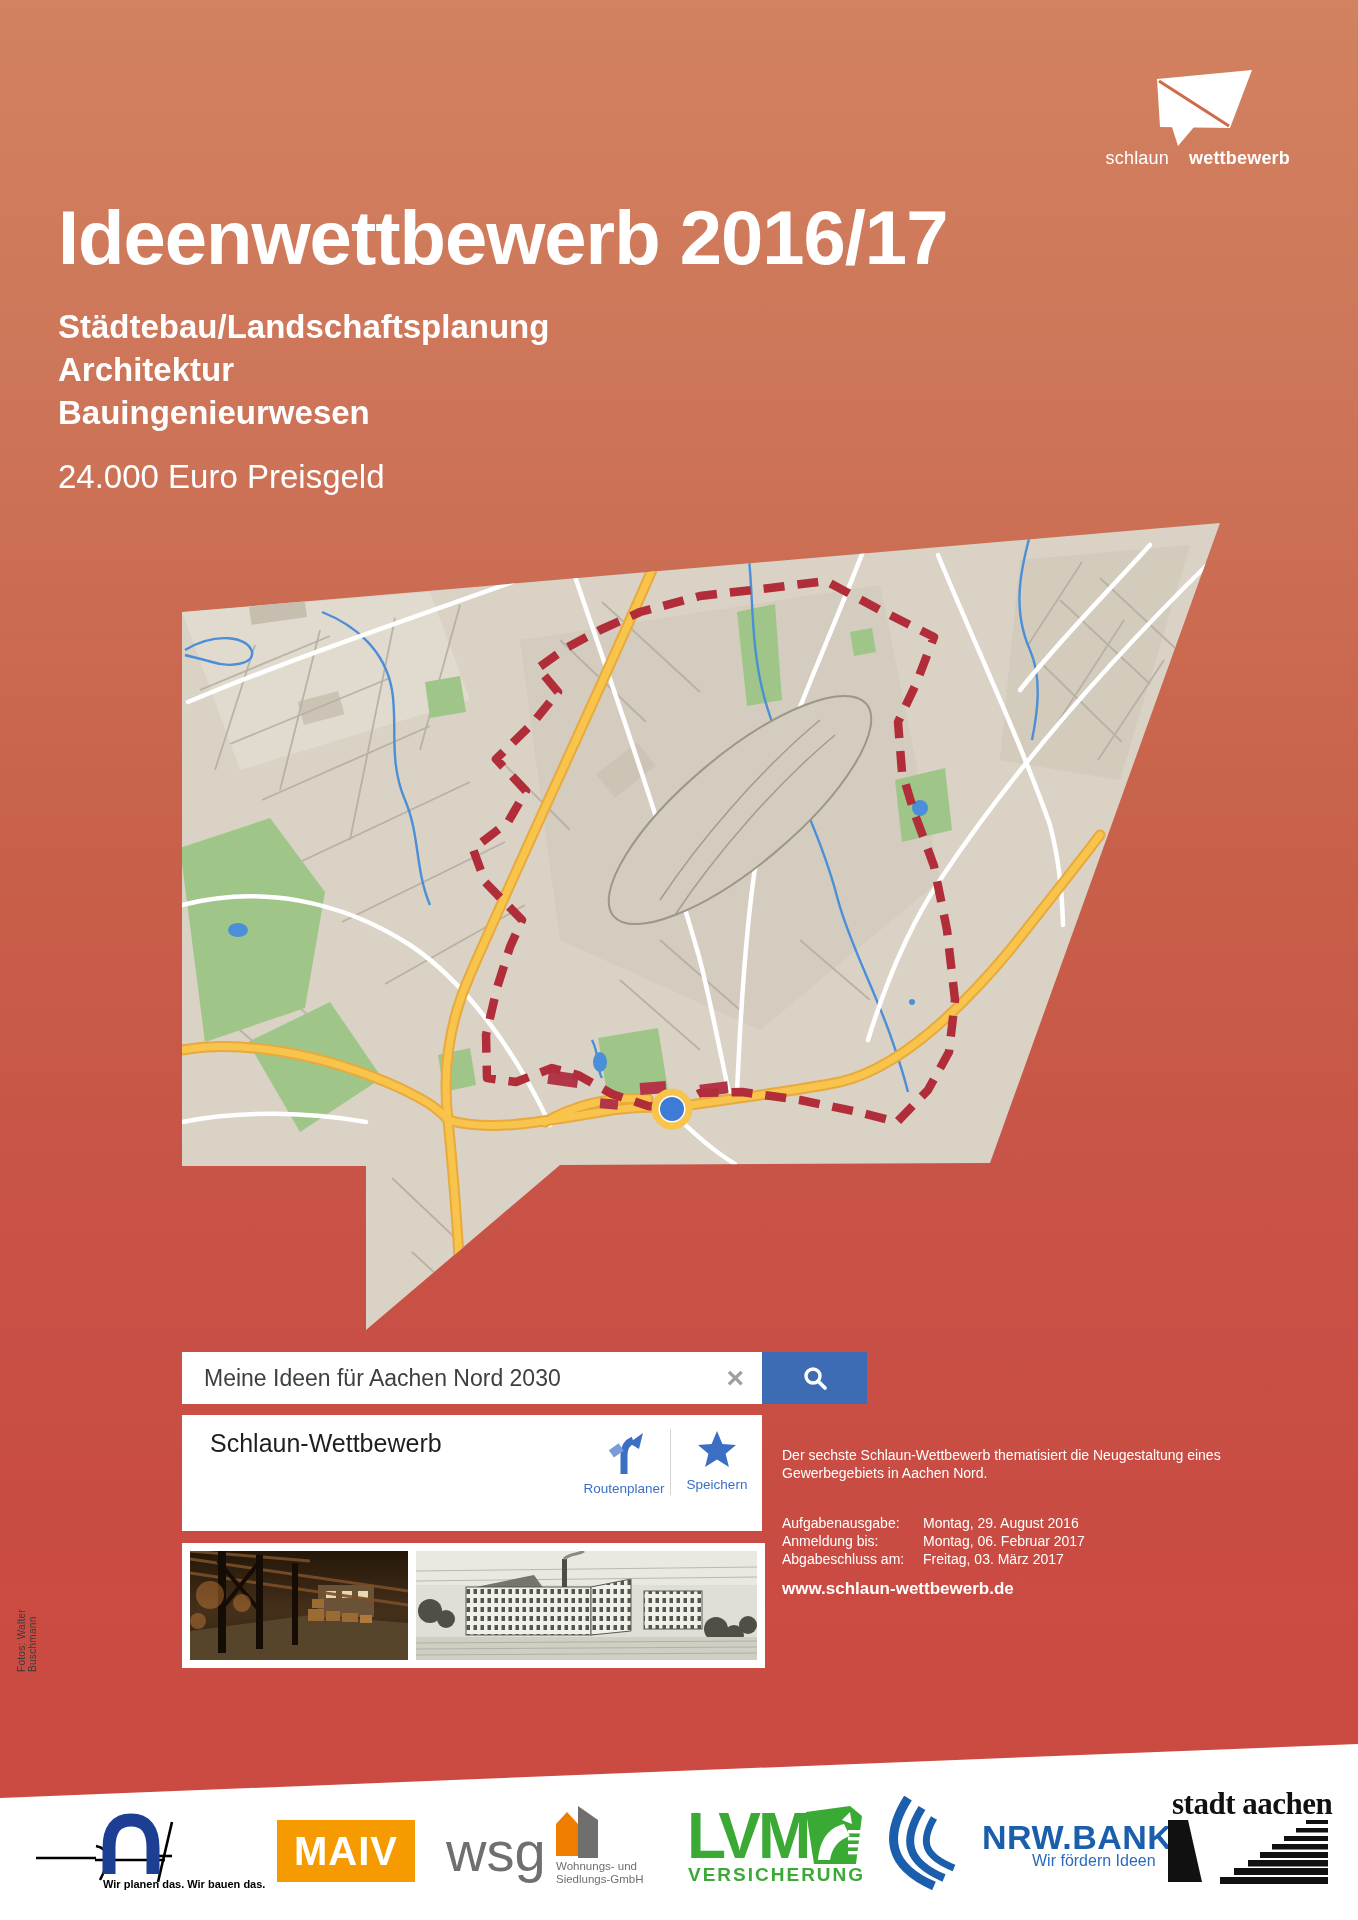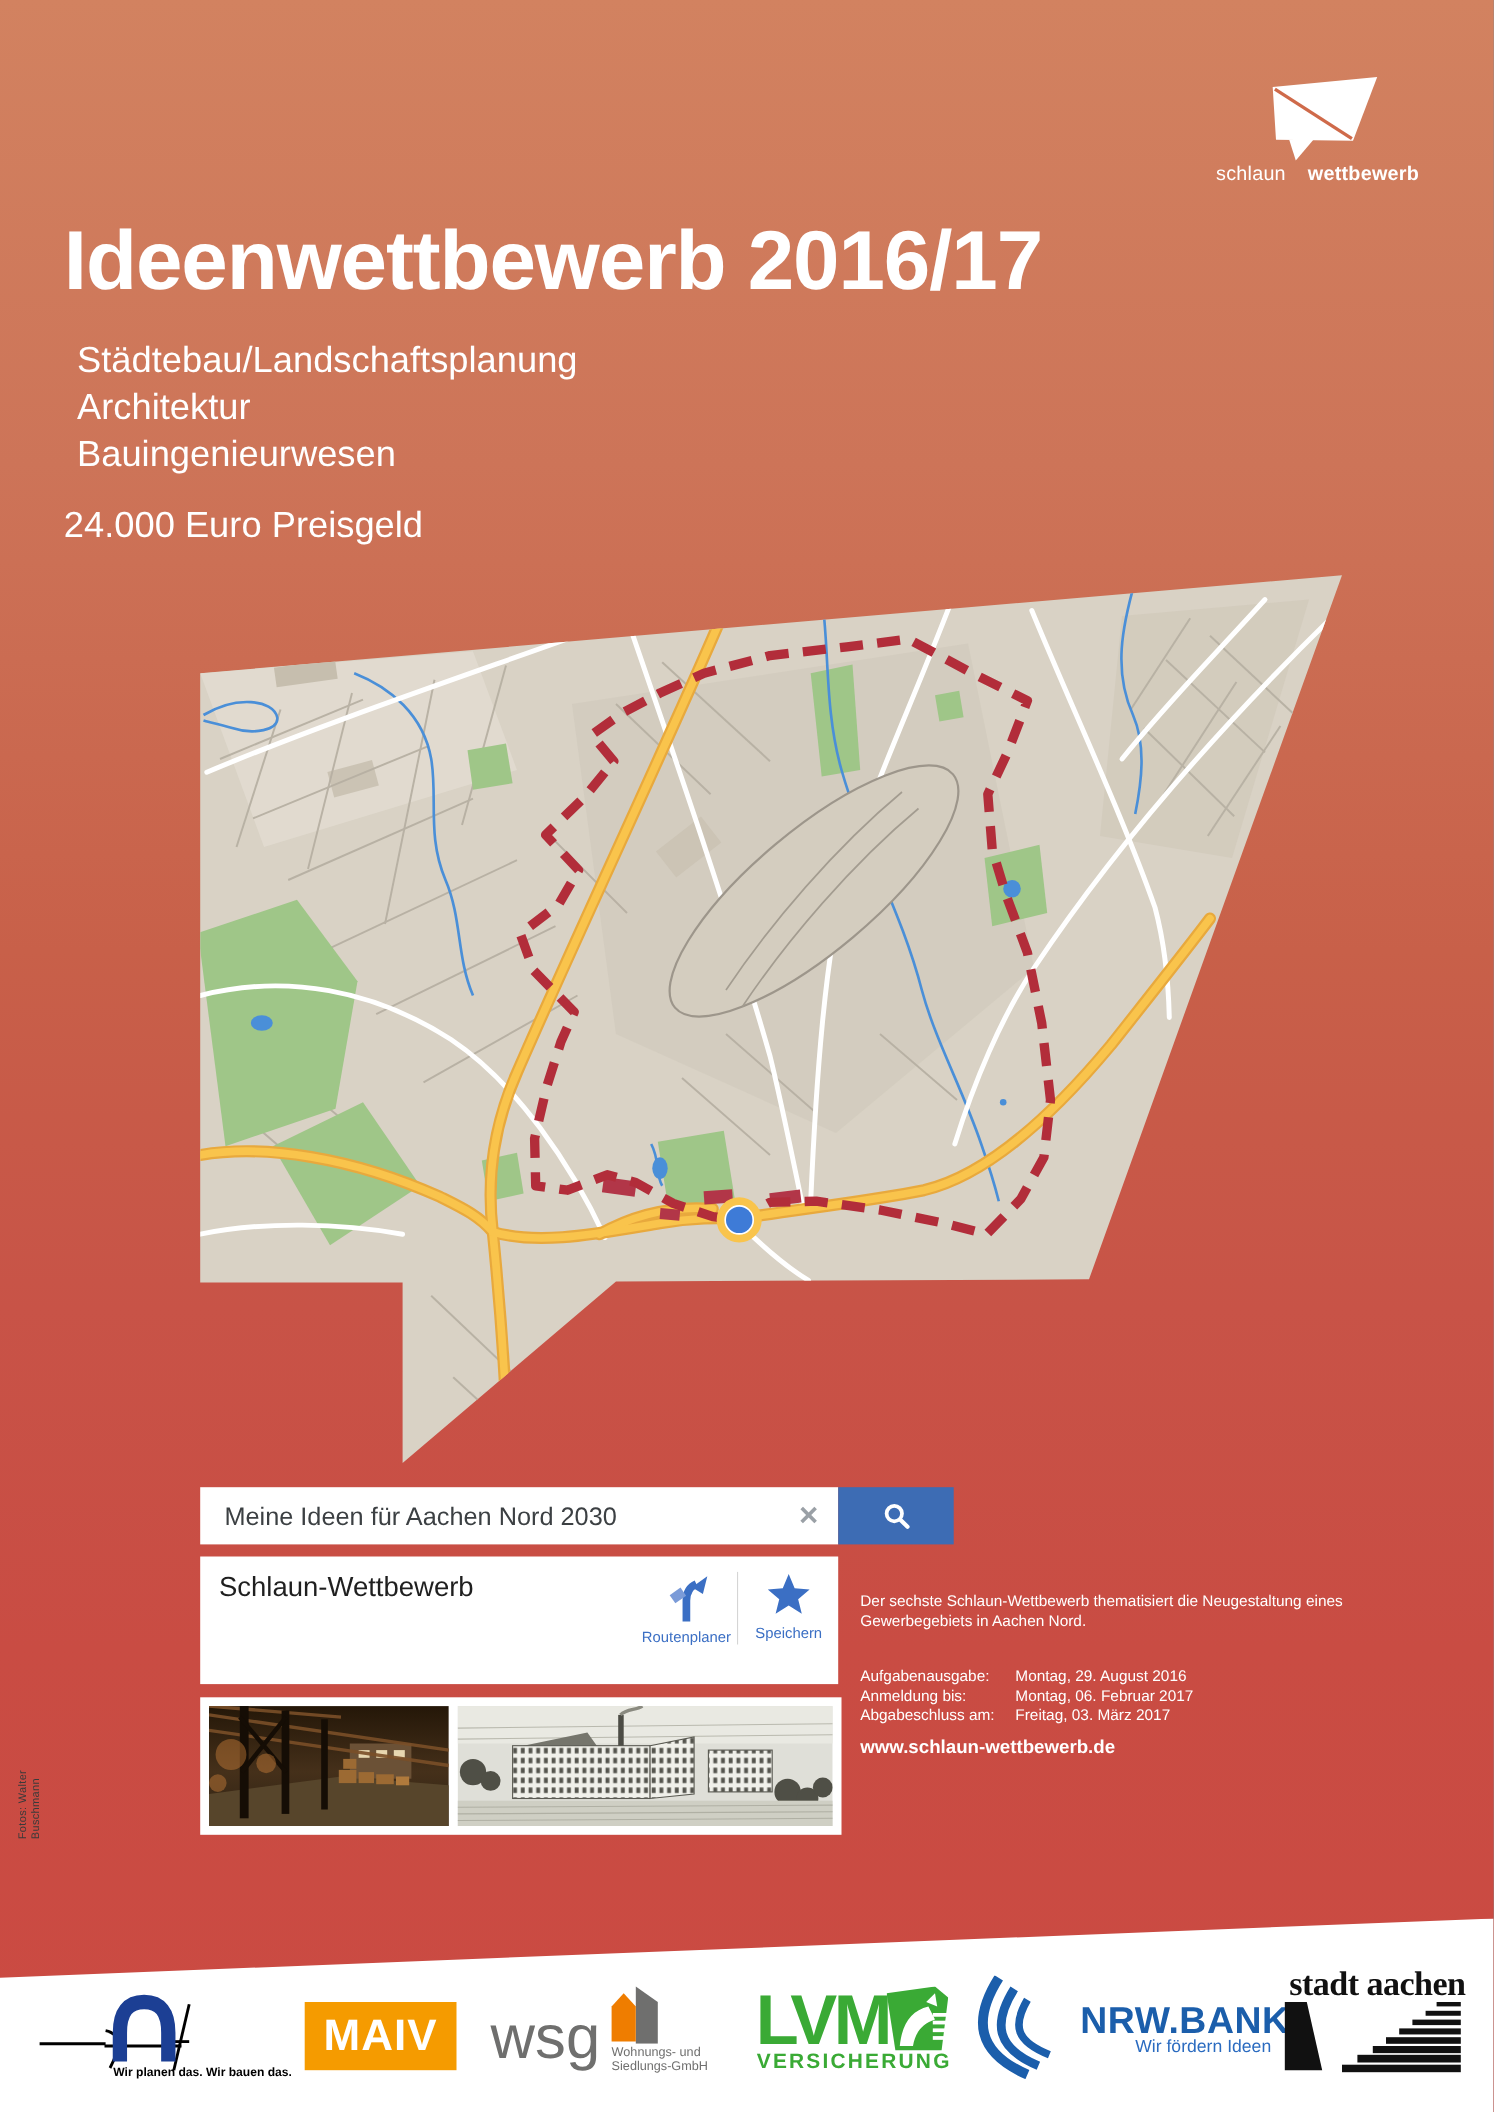--- a/index.html
+++ b/index.html
@@ -6,30 +6,30 @@
   .poster{
     position:relative;width:1358px;height:1920px;overflow:hidden;
     font-family:"Liberation Sans",sans-serif;
     background:linear-gradient(180deg,#d28260 0%,#cd7458 22%,#c86049 45%,#c85347 62%,#c94c43 78%,#cb4a42 100%);
   }
   .abs{position:absolute;}
   
   .brand-wordmark{color:#fff;font-size:18px;letter-spacing:.2px;}
   .brand-wordmark b{font-weight:bold;padding-left:20px;}
   .page-title{color:#fff;font-weight:bold;font-size:76px;letter-spacing:-1px;line-height:1;}
-  .disciplines{color:#fff;font-size:33px;line-height:43px;font-weight:normal;margin-left:12px;}
+  .disciplines{color:#fff;font-size:33px;line-height:43px;font-weight:bold;}
   .prize{color:#fff;font-size:33px;}
   
   .searchbar{background:#fff;width:580px;height:52px;display:flex;align-items:center;}
   .searchbar .q{flex:1;border:0;outline:none;font-size:23px;color:#3c4043;padding:0 0 0 22px;font-family:"Liberation Sans",sans-serif;background:transparent;}
   .clear-x{color:#9aa0a6;font-size:30px;font-weight:bold;padding:0 18px;cursor:pointer;line-height:52px;}
   .search-btn{position:absolute;left:580px;top:0;width:105px;height:52px;background:#3d6cb4;display:flex;align-items:center;justify-content:center;cursor:pointer;}
   
   .card{background:#fff;}
-  .card-title{font-size:25px;color:#1f1f1f;}
+  .card-title{font-size:25px;color:#1f1f1f;margin-left:11px;}
   .action{display:flex;flex-direction:column;align-items:center;width:92px;cursor:pointer;}
   .action-label{color:#3b6fc4;font-size:13.5px;margin-top:6px;}
   .vdiv{width:1px;height:66px;background:#d5d5d5;}
   
   .details{color:#fff;font-size:14px;line-height:18px;width:480px;}
   .details p{margin:0 0 15px 0;}
   .date-row{display:flex;line-height:18px;}
   .date-label{width:141px;flex:none;}
   .website{font-weight:bold;font-size:17px;margin-top:12px;}
   .credit{color:#3a3a3a;font-size:10px;writing-mode:vertical-rl;transform:rotate(180deg);letter-spacing:.3px;}

